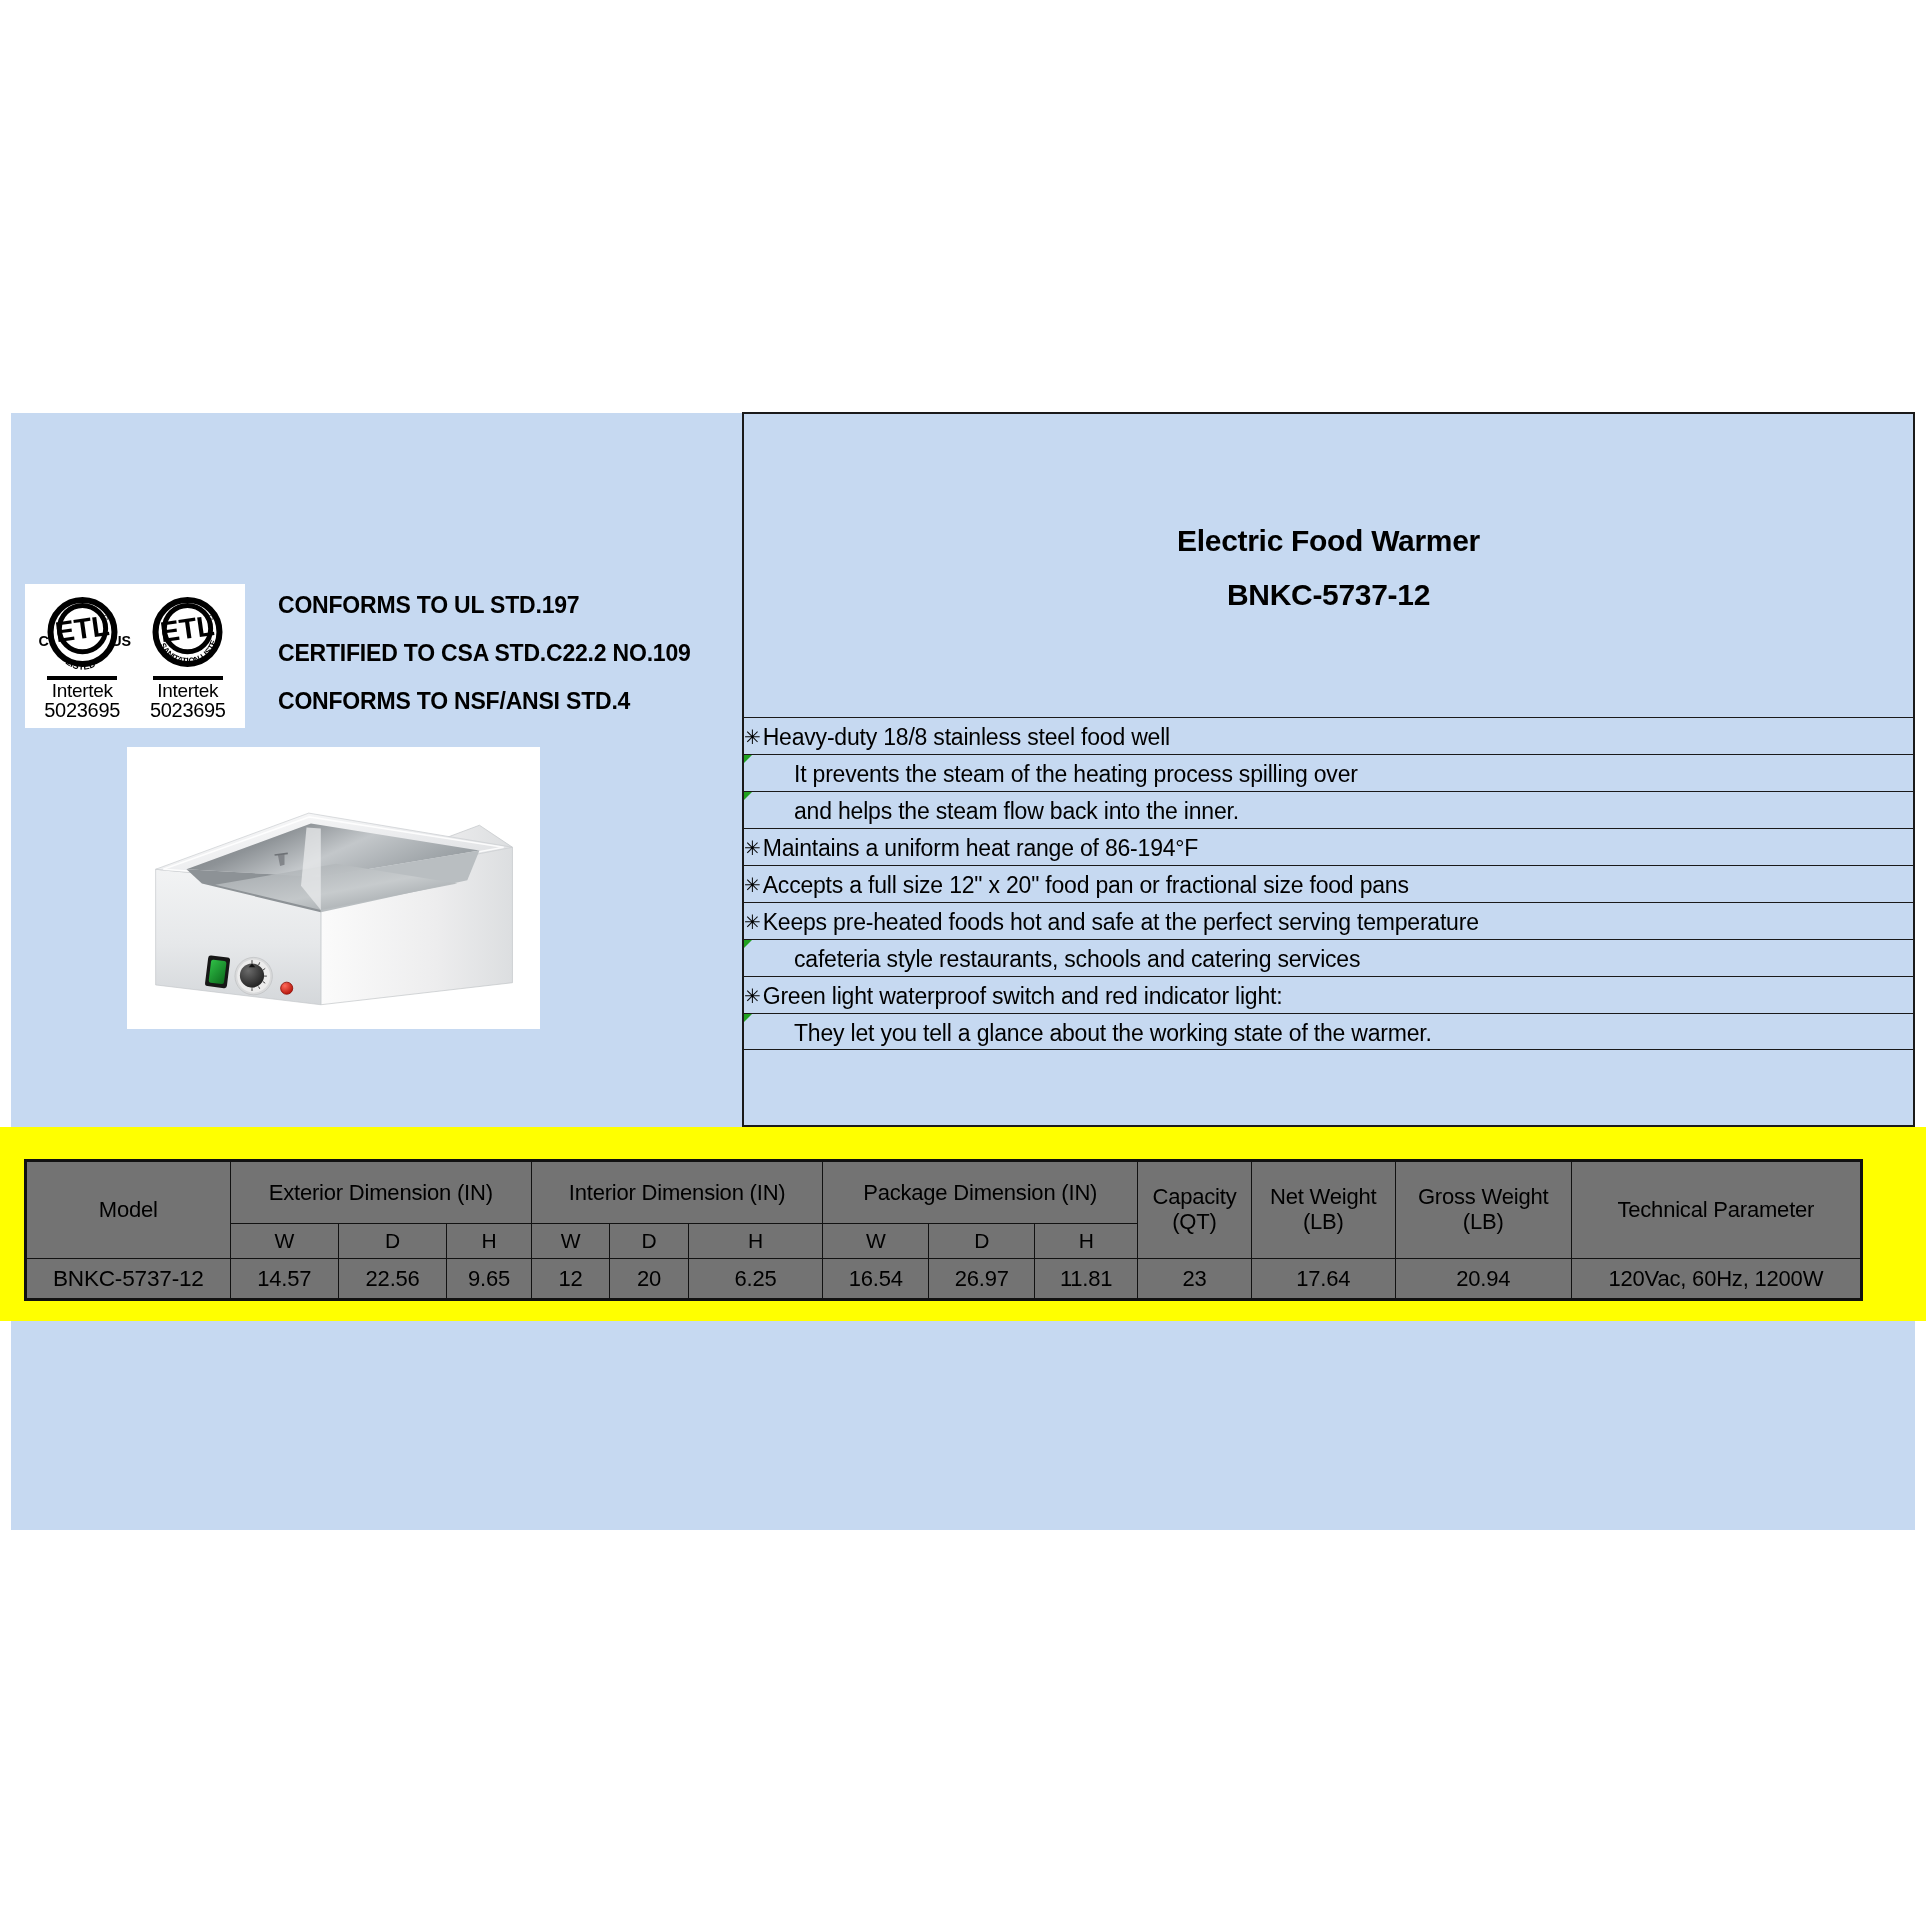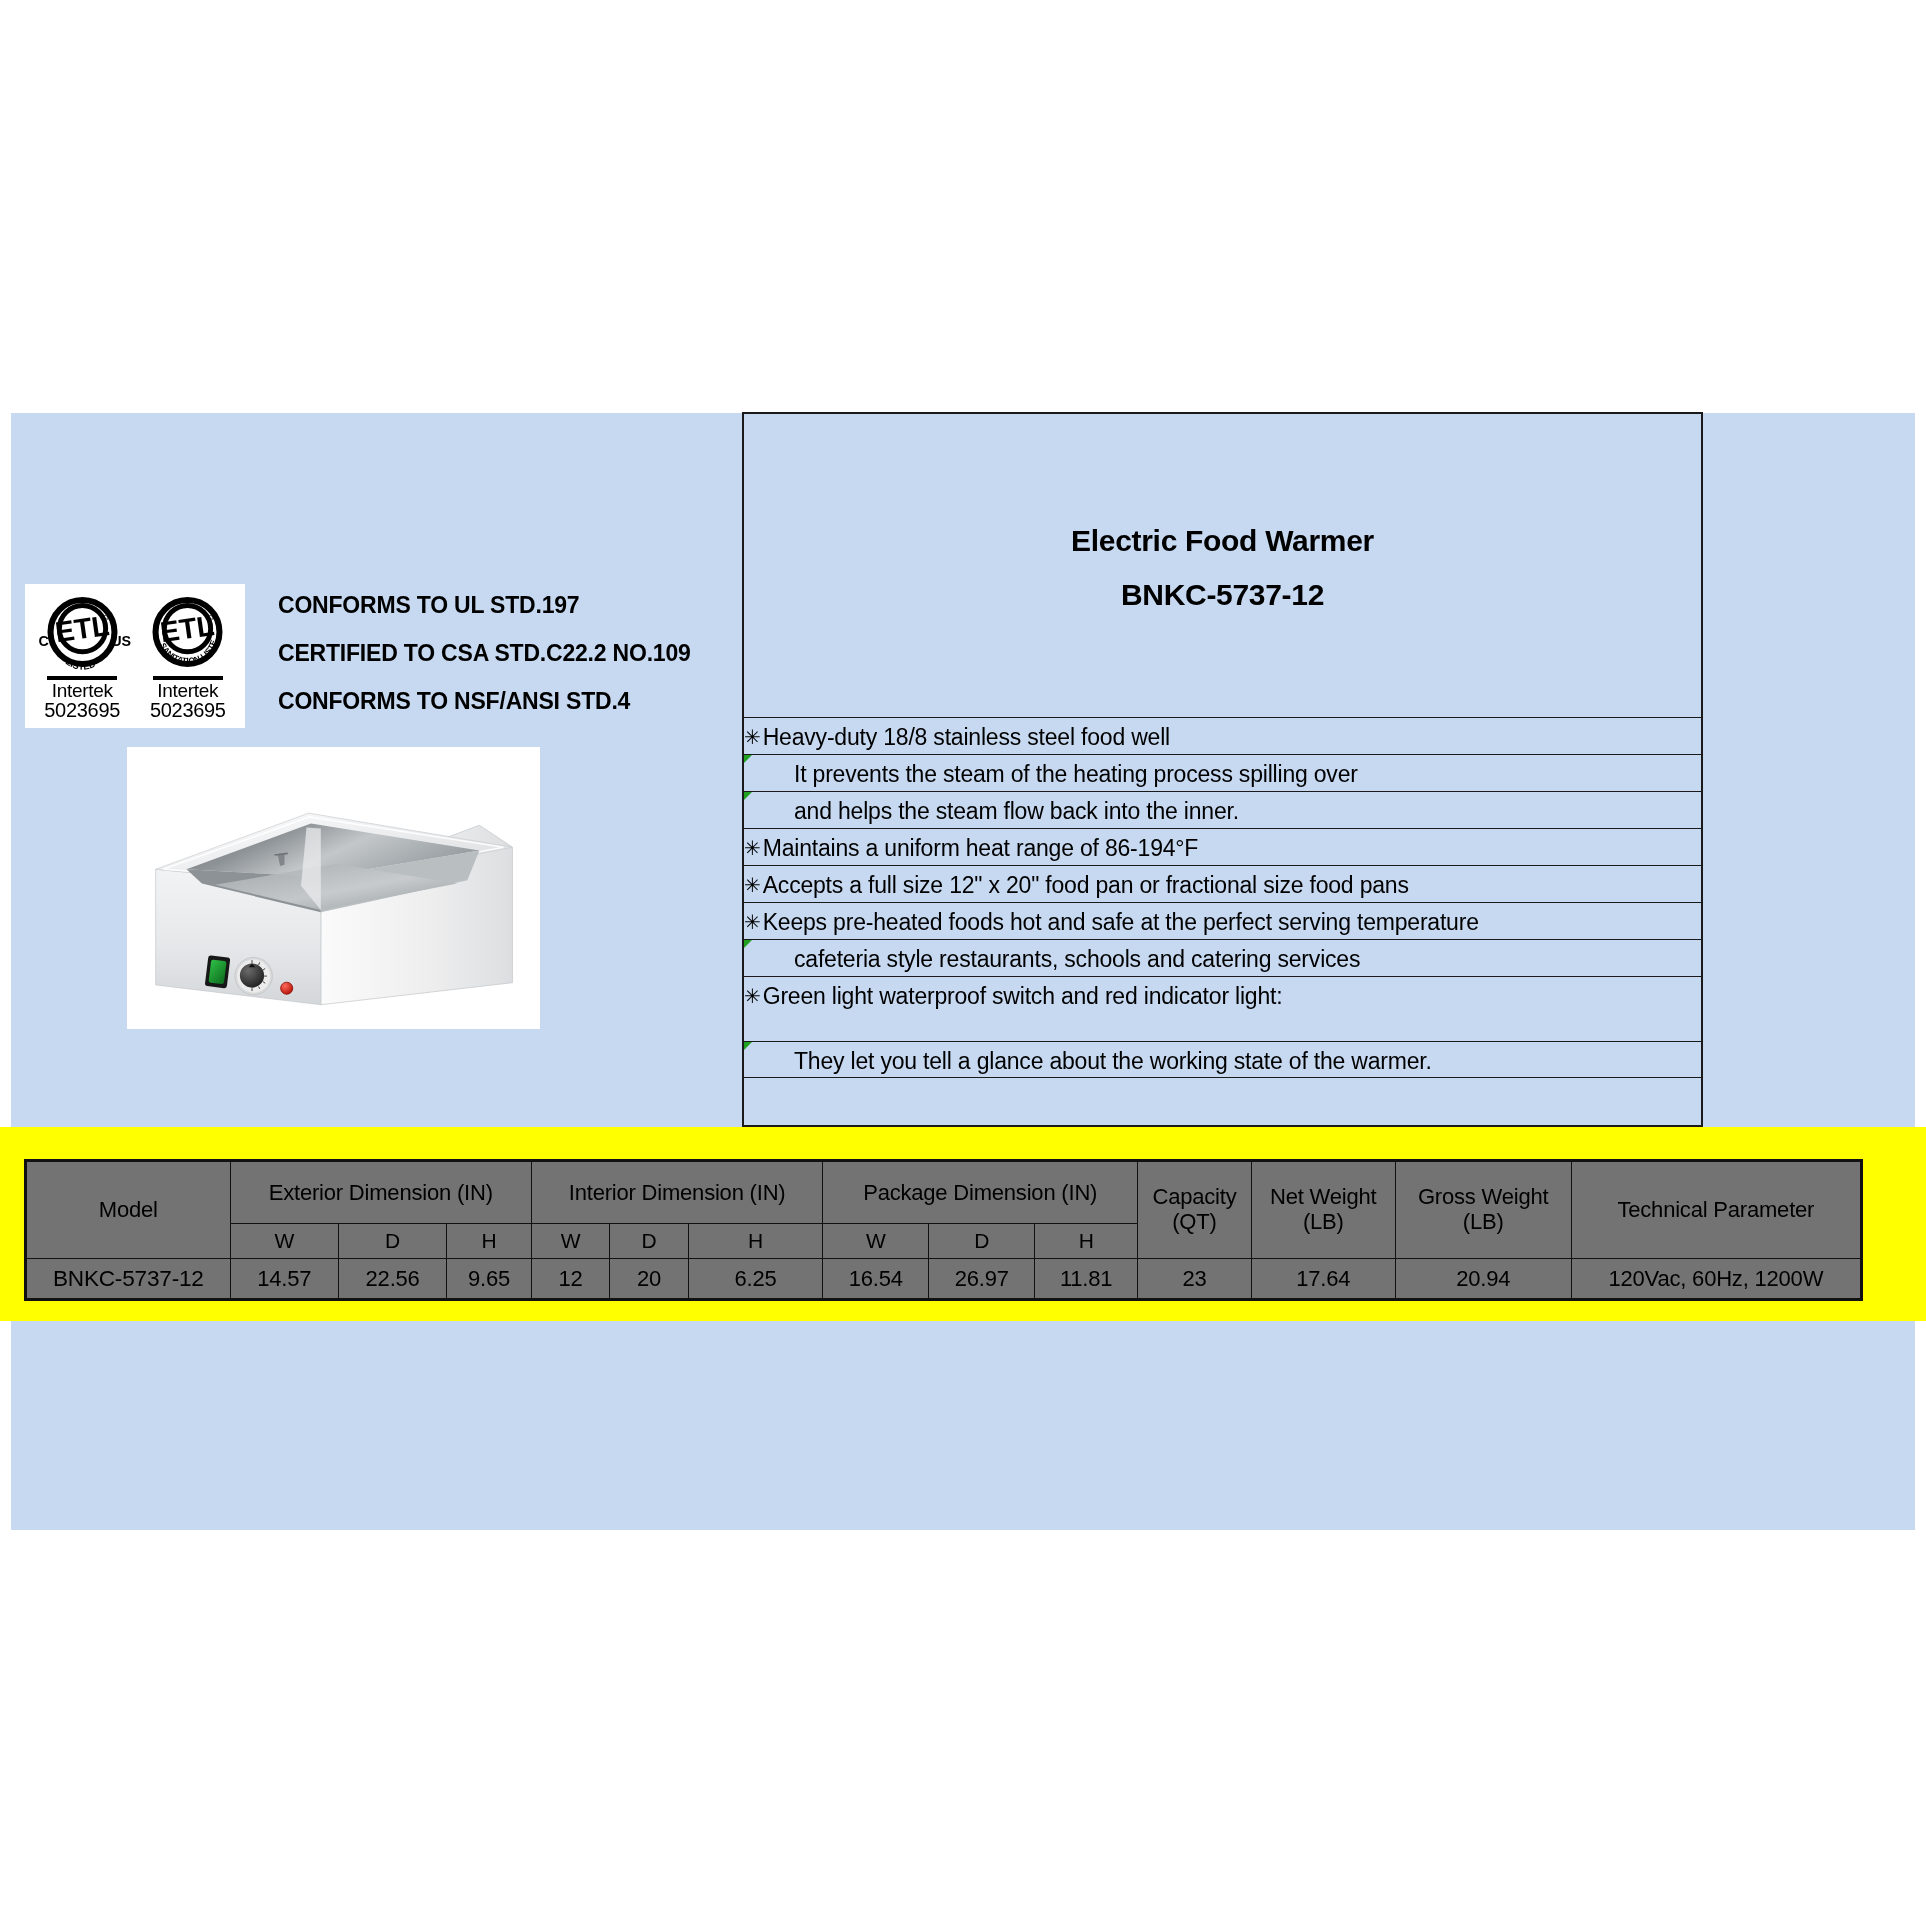--- a/index.html
+++ b/index.html
@@ -30,42 +30,42 @@
 
   
   #product-photo{
     position:absolute;left:127px;top:747px;width:413px;height:282px;
     background:#ffffff;overflow:hidden;
   }
   #product-photo svg{display:block;}
 
   
   #feature-panel{
-    position:absolute;left:742px;top:412px;width:961px;height:715px;
+    position:absolute;left:742px;top:412px;width:1173px;height:715px;
     border:2.2px solid #1a1a1a;box-sizing:border-box;background:#c6d9f1;
   }
   #title-block{position:absolute;left:0;top:0;width:100%;text-align:center;}
   .title-main{
     font-family:"Liberation Sans",sans-serif;font-weight:bold;font-size:30px;color:#000;
     margin-top:110px;letter-spacing:-0.3px;
   }
   .title-sub{
     font-family:"Liberation Sans",sans-serif;font-weight:bold;font-size:30px;color:#000;
     margin-top:20px;letter-spacing:-0.3px;
   }
 
   
   #feature-rows{position:absolute;left:0;top:303px;width:100%;}
   .frow{
     position:relative;height:37px;line-height:37px;
     border-top:1.7px solid #1a1a1a;box-sizing:border-box;
     font-family:"Liberation Sans",sans-serif;font-size:23px;color:#000;
     white-space:nowrap;overflow:hidden;letter-spacing:-0.2px;
   }
-  .frow:last-child{border-bottom:1.7px solid #1a1a1a;margin-top:28px;}
+  .frow:last-child{border-bottom:1.7px solid #1a1a1a;}
   .frow .bullet{display:inline-block;width:18.7px;text-align:left;font-size:20px;vertical-align:middle;}
   .frow .ftext{display:inline-block;vertical-align:middle;}
   .frow.cont{padding-left:18px;}
   .frow.cont .ftext{padding-left:32px;}
   .frow .gmark{
     position:absolute;left:0;top:0;width:0;height:0;
     border-top:8.8px solid #21a121;border-right:8.8px solid transparent;
   }
 
   

